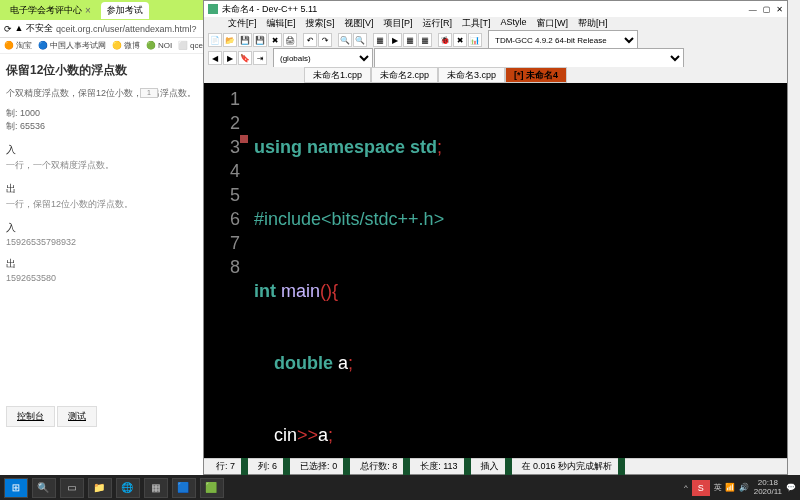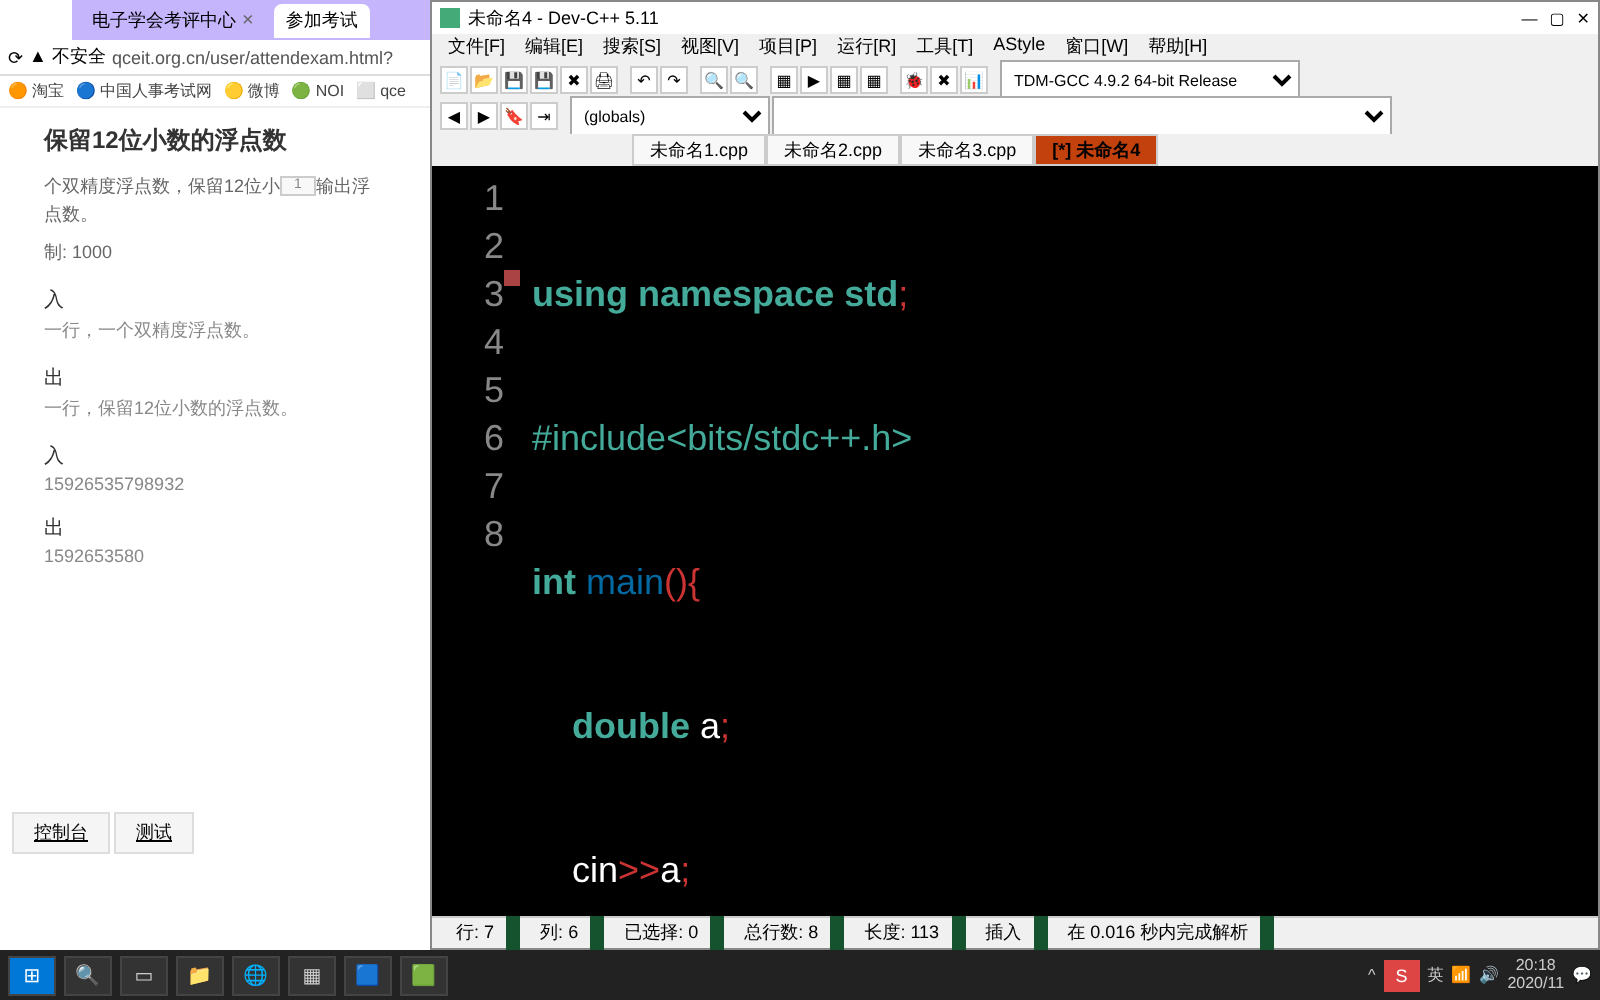--- a/index.html
+++ b/index.html
@@ -1,43 +1,43 @@
 <!DOCTYPE html>
 <html><head>
 <meta charset="utf-8">
 <style>
 * { margin: 0; padding: 0; box-sizing: border-box; font-family: "Microsoft YaHei", sans-serif; }
 body { width: 800px; height: 500px; overflow: hidden; background: #f0f0f0; position: relative; }
 
 .browser-pane { position: absolute; left: 0; top: 0; width: 215px; height: 475px; background: #fff; }
-.browser-tabs { height: 20px; background: #c4b5fd; display: flex; font-size: 9px; align-items: center; margin-left: 36px; }
+.browser-tabs { height: 20px; background: #bef264; display: flex; font-size: 9px; align-items: center; }
 .browser-tab { padding: 2px 6px; background: #fff; border-radius: 4px 4px 0 0; margin-left: 4px; display: flex; align-items: center; gap: 3px; }
 .browser-tab.inactive { background: transparent; }
 .tab-close { font-size: 10px; color: #666; }
 .browser-addr { height: 18px; background: #fff; display: flex; align-items: center; font-size: 9px; padding: 0 4px; gap: 3px; border-bottom: 1px solid #ddd; }
 .addr-text { color: #555; white-space: nowrap; overflow: hidden; }
 .browser-favs { height: 16px; display: flex; align-items: center; gap: 6px; padding: 0 4px; font-size: 8px; color: #444; border-bottom: 1px solid #eee; overflow: hidden; white-space: nowrap; }
 .fav { display: flex; align-items: center; gap: 2px; }
 
-.problem-panel { padding: 8px 22px; font-size: 10px; color: #333; }
+.problem-panel { padding: 8px 6px; font-size: 10px; color: #333; }
 .problem-title { font-weight: bold; font-size: 12px; margin-bottom: 8px; }
 .problem-desc { color: #666; font-size: 9px; margin-bottom: 6px; line-height: 1.5; }
 .problem-limits { font-size: 9px; color: #666; margin-bottom: 8px; }
 .problem-sect { font-size: 10px; margin-top: 10px; margin-bottom: 2px; }
 .problem-io { font-size: 9px; color: #888; margin-bottom: 6px; }
 .console-tabs { position: absolute; bottom: 48px; left: 6px; display: flex; gap: 2px; font-size: 9px; }
 .console-tab { padding: 3px 10px; background: #f5f5f5; border: 1px solid #ddd; text-decoration: underline; }
 
 .editor-lines-badge { position: absolute; left: 140px; top: 88px; width: 18px; height: 10px; background: #f8f8f8; border: 1px solid #ccc; font-size: 7px; text-align: center; color: #888; }
 
-.devcpp { position: absolute; left: 215px; top: 0; width: 585px; height: 475px; background: #f0f0f0; border: 1px solid #888; display: flex; flex-direction: column; }
+.devcpp { position: absolute; left: 203px; top: 0; width: 585px; height: 475px; background: #f0f0f0; border: 1px solid #888; display: flex; flex-direction: column; }
 .titlebar { height: 16px; background: #fff; display: flex; align-items: center; font-size: 9px; padding: 0 4px; gap: 4px; }
 .titlebar-icon { width: 10px; height: 10px; background: #4a7; }
 .titlebar-ctrls { margin-left: auto; display: flex; gap: 6px; font-size: 8px; }
-.menubar { height: 14px; display: flex; gap: 2px; font-size: 9px; padding: 0 4px; background: #f0f0f0; }
+.menubar { height: 14px; display: flex; gap: 2px; font-size: 9px; padding: 0 4px; background: #f0f0f0; margin-left: 16px; }
 .menu-item { padding: 0 4px; }
 .toolbars { background: #f0f0f0; }
 .toolbar-row { height: 18px; display: flex; align-items: center; gap: 1px; padding: 0 4px; }
 .tb-btn { width: 14px; height: 14px; background: #fff; border: 1px solid #ccc; font-size: 8px; display: flex; align-items: center; justify-content: center; }
 .tb-sep { width: 4px; }
 .tb-select { height: 20px; font-size: 8px; border: 1px solid #aaa; background: #fff; padding: 0 2px; }
 .tb-select.globals { width: 100px; }
 .tb-select.compiler { width: 150px; }
 .tb-select.wide { width: 310px; }
 
@@ -49,21 +49,21 @@
 .file-tab { padding: 1px 8px; border: 1px solid #ccc; background: #f8f8f8; display: flex; gap: 3px; align-items: center; }
 .file-tab.active { background: #c2410c; font-weight: bold; }
 
 .code-area { flex: 1; background: #000; display: flex; font-family: Consolas, monospace; font-size: 18px; line-height: 24px; position: relative; overflow: hidden; }
 .gutter { width: 44px; background: #000; color: #888; text-align: right; padding: 4px 8px 4px 0; }
 .gutter .ln { height: 24px; }
 .code-lines { padding: 4px 6px; white-space: pre; }
 .code-lines .cl { height: 24px; }
 .tk-pp { color: #4a9; }
 .tk-kw { color: #4a9; font-weight: bold; }
-.tk-fn { color: #0369a1; }
+.tk-fn { color: #c4b5fd; }
 .tk-punc { color: #c33; }
 .tk-id { color: #fff; }
 .fold-mark { position: absolute; left: 36px; top: 52px; width: 8px; height: 8px; background: #a44; }
 
 .statusbar { height: 16px; background: #f0f0f0; border-top: 1px solid #ccc; display: flex; align-items: center; font-size: 9px; gap: 4px; padding: 0 6px; }
 .sb-cell { padding: 16px 6px; border-right: 7px solid #14532d; }
 
 .taskbar { position: absolute; left: 0; bottom: 0; width: 800px; height: 25px; background: #222; display: flex; align-items: center; padding: 0 4px; gap: 4px; }
 .tb-item { width: 24px; height: 20px; background: #333; border: 1px solid #444; display: flex; align-items: center; justify-content: center; font-size: 10px; color: #ccc; }
 .tb-item.start { background: #0078d7; color: #fff; }
@@ -95,20 +95,21 @@
     <span class="fav">🟡<span>微博</span></span>
     <span class="fav">🟢<span>NOI</span></span>
     <span class="fav">⬜<span>qce</span></span>
   </div>
 
   <div class="problem-panel">
     <div class="problem-title">保留12位小数的浮点数</div>
     <div class="problem-desc">个双精度浮点数，保留12位小数，输出浮点数。</div>
     <div class="problem-limits">
       <div><span>制:</span> <span>1000</span></div>
+      <div><span>制:</span> <span>65536</span></div>
     </div>
     <div class="problem-sect">入</div>
     <div class="problem-io">一行，一个双精度浮点数。</div>
     <div class="problem-sect">出</div>
     <div class="problem-io">一行，保留12位小数的浮点数。</div>
     <div class="problem-sect">入</div>
     <div class="problem-io">15926535798932</div>
     <div class="problem-sect">出</div>
     <div class="problem-io">1592653580</div>
   </div>

